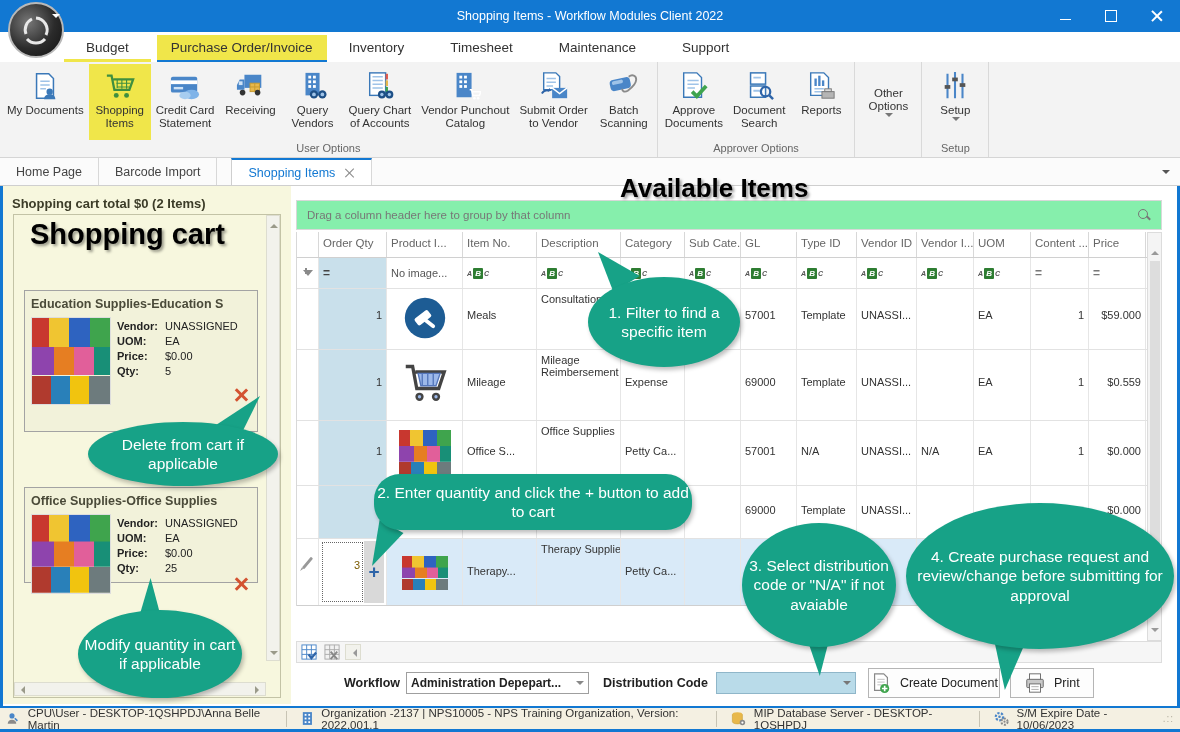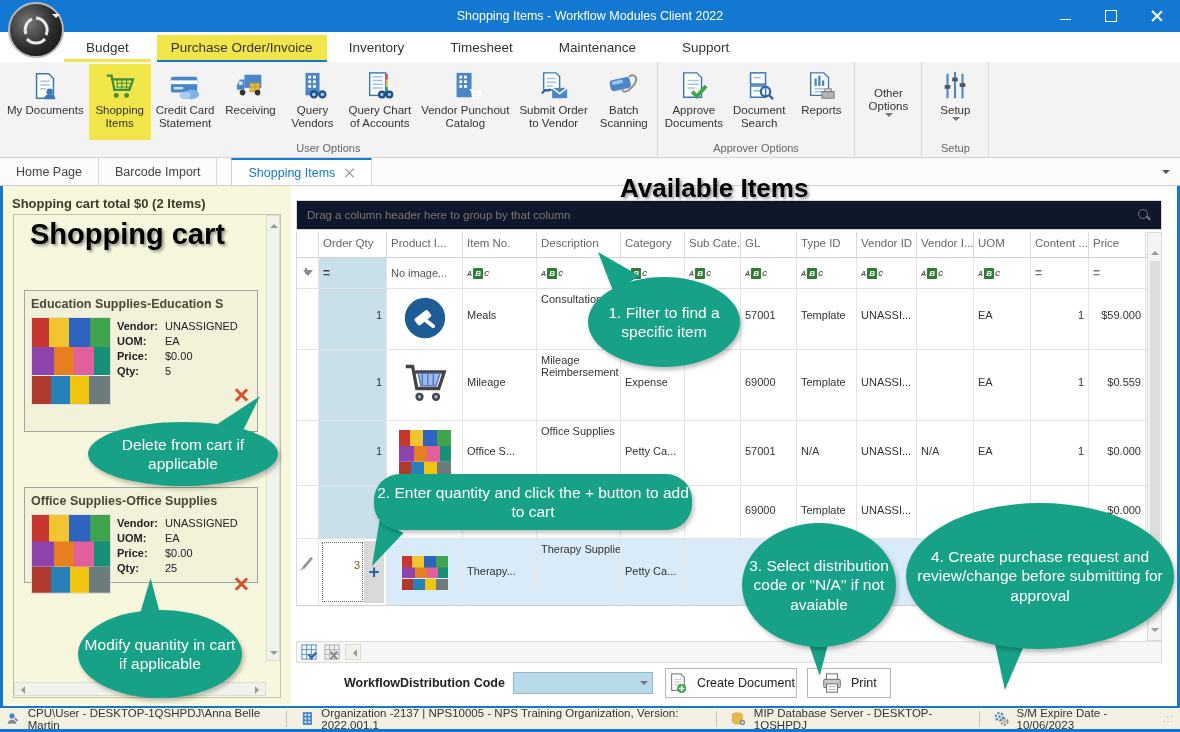--- a/index.html
+++ b/index.html
@@ -73,21 +73,21 @@
   .redx:before{transform:rotate(45deg);} .redx:after{transform:rotate(-45deg);}
 
   
   .sb{background:#f2f2ec;border:1px solid #ddddd0;box-sizing:border-box;}
   .sb-arrow{position:absolute;width:0;height:0;border:4px solid transparent;}
   .gsb{background:#f4f4f4;border:1px solid #dcdcdc;box-sizing:border-box;}
   .gthumb{position:absolute;background:#ddd;}
 
   
   .gridpanel{left:295px;top:186px;width:870px;height:518px;background:#fff;}
-  .groupbar{position:absolute;left:1px;top:14px;width:866px;height:30px;background:#0f172a;border:1px solid #d8d8d8;box-sizing:border-box;display:flex;align-items:center;padding:0 10px;color:#777;font-size:11.5px;}
+  .groupbar{position:absolute;left:1px;top:14px;width:866px;height:30px;background:#86efac;border:1px solid #d8d8d8;box-sizing:border-box;display:flex;align-items:center;padding:0 10px;color:#777;font-size:11.5px;}
   .searchic{margin-left:auto;position:relative;width:14px;height:14px;}
   .searchic i{position:absolute;left:1px;top:1px;width:8px;height:8px;border:1.6px solid #777;border-radius:50%;}
   .searchic b{position:absolute;left:9px;top:9px;width:5px;height:1.8px;background:#777;transform:rotate(45deg);}
   .gtable{position:absolute;left:1px;top:46px;width:851px;border-left:1px solid #d8d8d8;border-right:1px solid #d8d8d8;}
   .grow{display:grid;grid-template-columns:22px 68px 76px 74px 84px 64px 56px 56px 60px 60px 57px 57px 58px 57px;border-bottom:1px solid #e2e2e2;}
   .gc{border-right:1px solid #e6e6e6;font-size:11px;color:#333;padding:3px 4px;overflow:hidden;white-space:nowrap;box-sizing:border-box;position:relative;}
   .ghead .gc{color:#666;font-size:11.5px;background:#fff;border-right:1px solid #d8d8d8;padding-top:5px;}
   .ghead{height:25px;border-bottom:1px solid #d0d0d0;}
   .gfilter{height:30px;}
   .gfilter .gc{display:flex;align-items:center;}
@@ -708,20 +708,24 @@
           <path d="M1 6h15M1 11h15M6 1v15M11 1v15" stroke="#aaa"></path>
           <path d="M7 8l7 8M14 8l-7 8" stroke="#888" stroke-width="2"></path>
         </svg>
       <div class="abs sb" style="left:48px;top:2px;width:16px;height:16px;">
           <span class="sb-arrow" style="left:3px;top:4px;border-right-color:#999;"></span>
         </div>
     </div>
 
     <div class="workflow">
       <span class="wf-lab" style="margin-left:48px;">Workflow</span>
+      <div class="wf-select">
+        <span style="overflow:hidden;white-space:nowrap;">Administration Depepart...</span>
+        <span class="car"></span>
+      </div>
       <span class="wf-lab">Distribution Code</span>
       <div class="dist-select">
           <span class="car"></span>
         </div>
       <div class="btn btn-create">
         <svg width="22" height="22" viewBox="0 0 24 24">
             <path d="M5 2h10l4 4v14H5z" fill="#fff" stroke="#888" stroke-width="1.3"></path>
             <path d="M8 8h8M8 11h8M8 14h6" stroke="#bbb"></path>
             <circle cx="16" cy="18" r="5" fill="#3fa44d"></circle>
             <path d="M16 15v6M13 18h6" stroke="#fff" stroke-width="1.8"></path>

